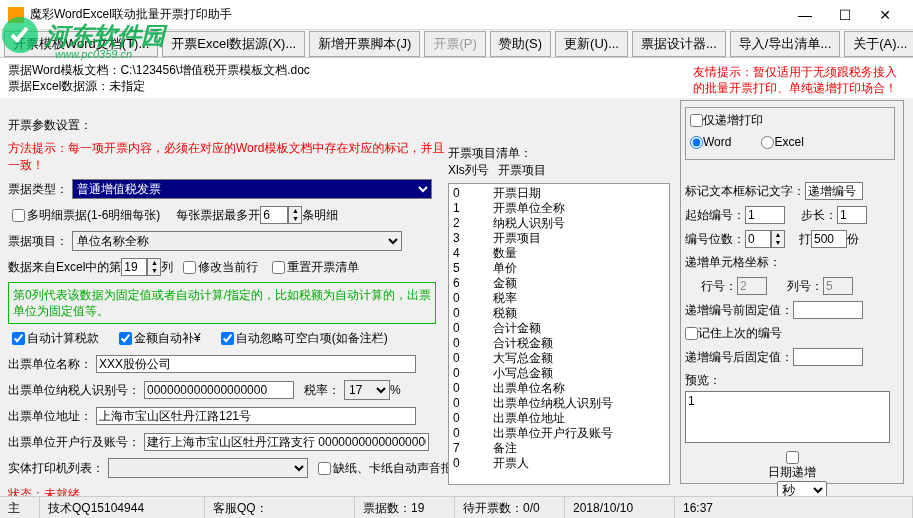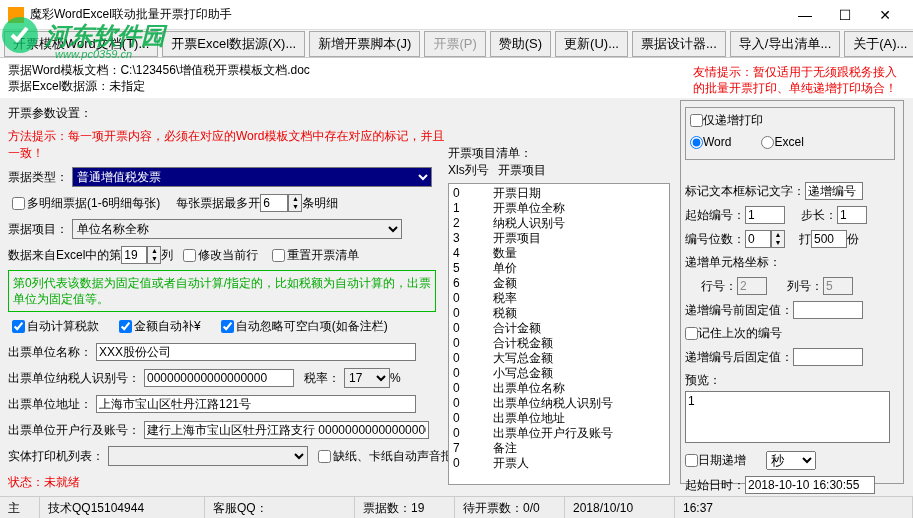--- a/index.html
+++ b/index.html
@@ -17,21 +17,21 @@
     .watermark { position: absolute; top: 20px; left: 0; z-index: 100; pointer-events: none; }
     .wm-text { font-size: 24px; font-weight: bold; color: #0a4; font-style: italic; opacity: 0.85; }
     .wm-sub { font-size: 11px; color: #0a4; margin-top: -4px; opacity: 0.85; font-style: italic; }
     .wm-logo { position: absolute; left: 0; top: -5px; width: 40px; height: 40px; }
     
     .info-bar { padding: 4px 8px; font-size: 12px; background: #fff; line-height: 16px; }
     .info-bar .right-tip { position: absolute; right: 8px; top: 64px; font-size: 12px; }
     .red-text { color: #e00; }
     
     .main { display: flex; height: 390px; }
-    .left-panel { width: 680px; padding: 4px 8px; }
+    .left-panel { width: 680px; padding: 16px 8px; }
     .right-panel { width: 224px; border: 1px solid #999; padding: 6px 4px; margin-top: 2px; height: 384px; }
     
     .row { display: flex; align-items: center; margin-bottom: 4px; min-height: 22px; }
     .row label { margin-right: 4px; white-space: nowrap; }
     .row input[type="text"], .row input[type="number"] { border: 1px solid #7a7a7a; height: 18px; padding: 0 2px; font-size: 12px; }
     .row select { border: 1px solid #7a7a7a; height: 20px; font-size: 12px; }
     .row input[type="checkbox"], .row input[type="radio"] { margin: 0 2px 0 4px; vertical-align: middle; }
     
     .combo-blue { background: #000080; color: #fff; height: 20px; width: 360px; }
     .combo-long { width: 330px; }
@@ -310,21 +310,21 @@
     <div class="rp-row">
       <input type="checkbox" style="">
       <label>记住上次的编号</label>
     </div>
     <div class="rp-row">
       <label>递增编号后固定值：</label>
       <input class="rp-input" style="width: 70px;">
     </div>
     <div><label>预览：</label></div>
     <div class="rp-preview">1</div>
-    <div class="rp-row" style="margin-top:8px;">
+    <div class="rp-row" style="margin-top:8px;flex-direction:column;">
       <input type="checkbox" style="">
       <label>日期递增</label>
       <select style="width:50px;margin-left:20px;"><option>秒</option></select>
     </div>
     <div class="rp-row">
       <label>起始日时：</label>
       <input class="rp-input" style="width: 130px;" value="2018-10-10 16:30:55">
     </div>
   </div>
 </div>

